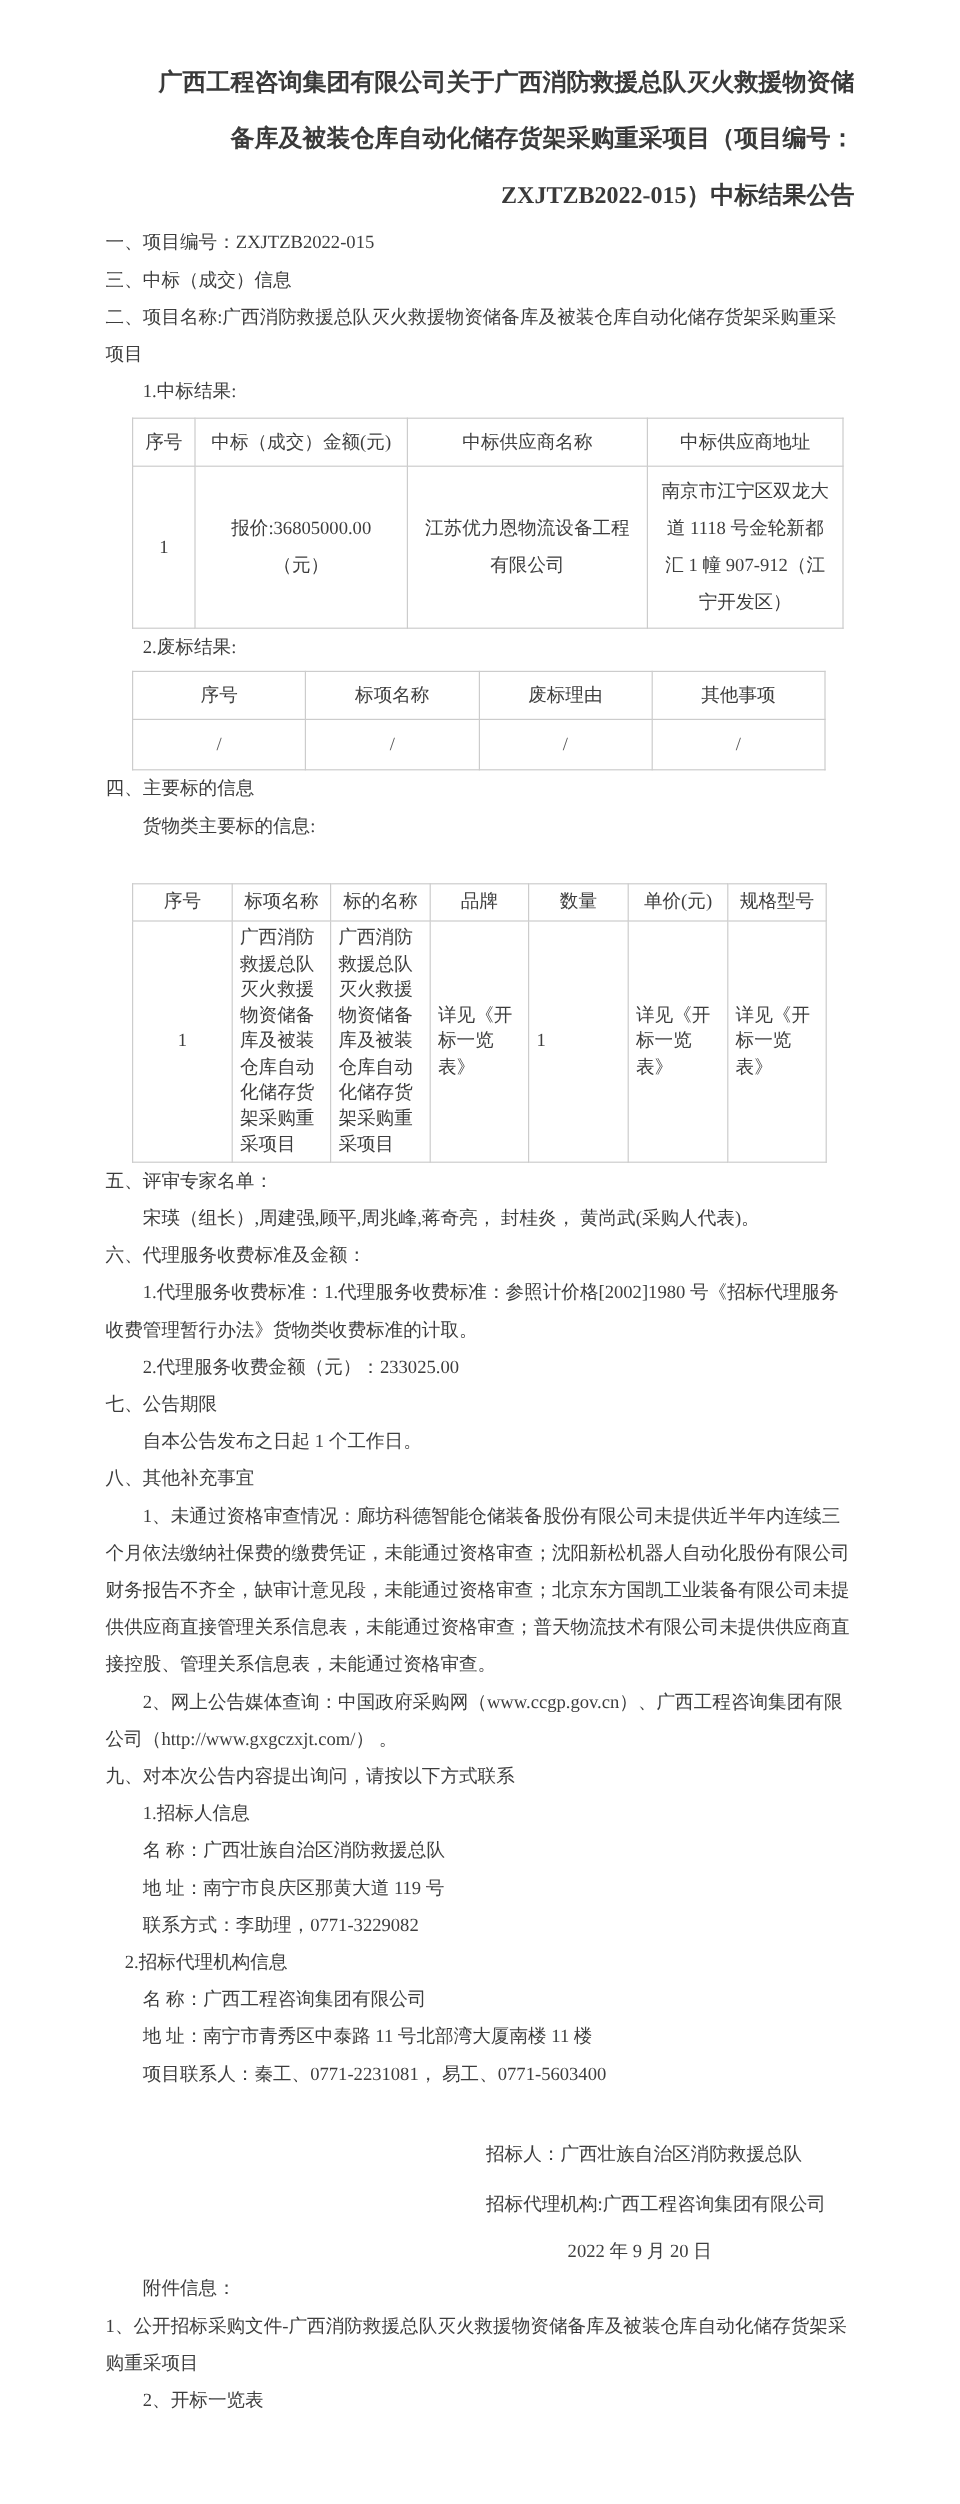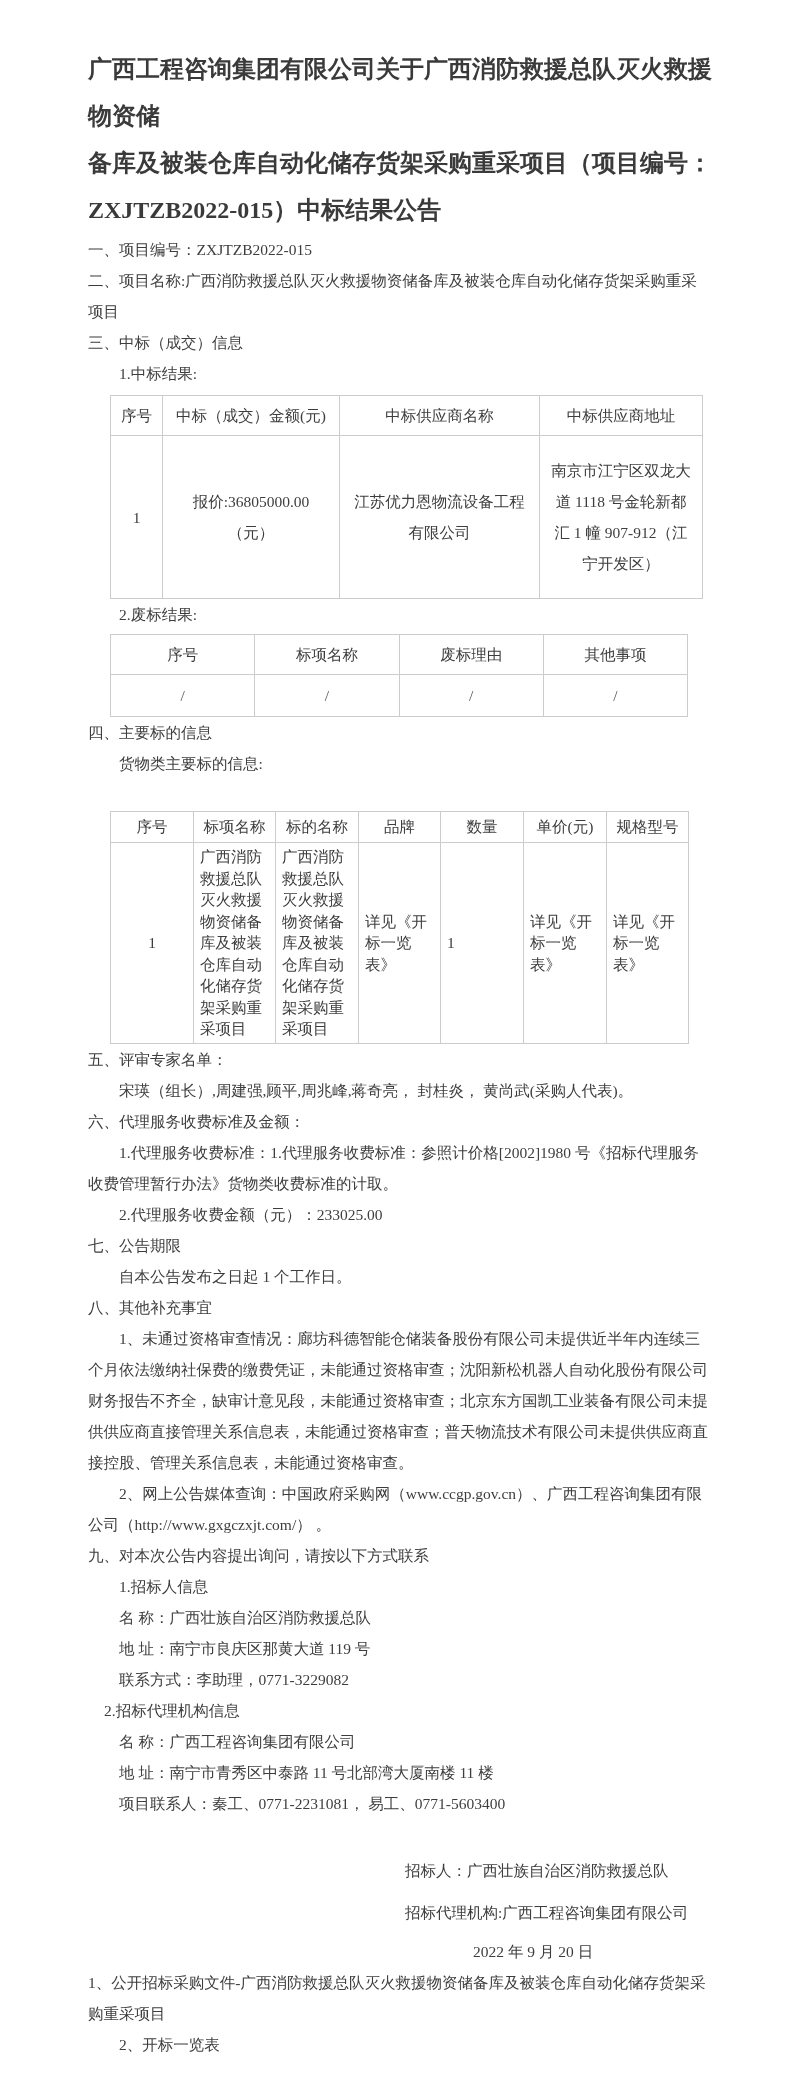--- a/index.html
+++ b/index.html
@@ -8,29 +8,29 @@
     height: 2087px;
     box-sizing: border-box;
     padding: 46px 88px 0 88px;
     overflow: hidden;
     background: #ffffff;
     color: #3d3d3d;
     font-family: "Liberation Serif", serif;
     font-size: 15.5px;
     line-height: 31px;
   }
-  .title { font-size: 24px; font-weight: bold; line-height: 47px; text-align: left; color: #3a3a3a; }
+  .title { font-size: 20px; font-weight: bold; line-height: 47px; text-align: right; color: #3a3a3a; }
   p { margin: 0; }
   .ti1 { text-indent: 16px; }
   .ti2 { text-indent: 31px; }
   table { border-collapse: collapse; table-layout: fixed; margin-left: 22px; }
   th, td { border: 1px solid #cccccc; font-weight: normal; text-align: center; vertical-align: middle; overflow: hidden; }
   .t1 { width: 592px; margin-top: 6px; }
   .t1 th { padding: 4px 10px; line-height: 31px; }
-  .t1 td { padding: 19px 10px; line-height: 31px; }
+  .t1 td { padding: 5px 10px; line-height: 31px; }
   .t2 { width: 578px; margin-top: 4px; }
   .t2 th { padding: 4px 10px; line-height: 31px; }
   .t2 td { padding: 5px 10px; line-height: 31px; color: #555; }
   .t3 { width: 578px; margin-top: 32px; }
   .t3 th { padding: 4px 8px; line-height: 22px; }
   .t3 td { padding: 3px 6px; line-height: 21.5px; word-break: break-word; }
   .t3 td.c-center { text-align: left; }
   .sig { margin-top: 36px; }
   .sig-line { padding-left: 317px; margin-top: 30px; }
   .sig-line + .sig-line { margin-top: 11px; }
@@ -41,22 +41,22 @@
 
 <div class="page">
 
   <div class="title">
     <div>广西工程咨询集团有限公司关于广西消防救援总队灭火救援物资储</div>
     <div>备库及被装仓库自动化储存货架采购重采项目（项目编号：</div>
     <div>ZXJTZB2022-015）中标结果公告</div>
   </div>
 
   <p>一、项目编号：ZXJTZB2022-015</p>
+  <p>三、中标（成交）信息</p>
   <p>二、项目名称:广西消防救援总队灭火救援物资储备库及被装仓库自动化储存货架采购重采项目</p>
-  <p>三、中标（成交）信息</p>
   <p class="ti2">1.中标结果:</p>
 
   <table class="t1">
     <colgroup>
         <col style="width:52px">
         <col style="width:177px">
         <col style="width:200px">
         <col style="width:163px">
       </colgroup>
     <tbody>
@@ -160,16 +160,17 @@
   <p class="ti2">名 称：广西工程咨询集团有限公司</p>
   <p class="ti2">地 址：南宁市青秀区中泰路 11 号北部湾大厦南楼 11 楼</p>
   <p class="ti2">项目联系人：秦工、0771-2231081， 易工、0771-5603400</p>
 
   <div class="sig">
     <p class="sig-line">招标人：广西壮族自治区消防救援总队</p>
     <p class="sig-line">招标代理机构:广西工程咨询集团有限公司</p>
     <p class="sig-date">2022 年 9 月 20 日</p>
   </div>
 
+  <p class="ti2">附件信息：</p>
   <p>1、公开招标采购文件-广西消防救援总队灭火救援物资储备库及被装仓库自动化储存货架采购重采项目</p>
   <p class="ti2">2、开标一览表</p>
 
 </div>
 
 </body></html>

